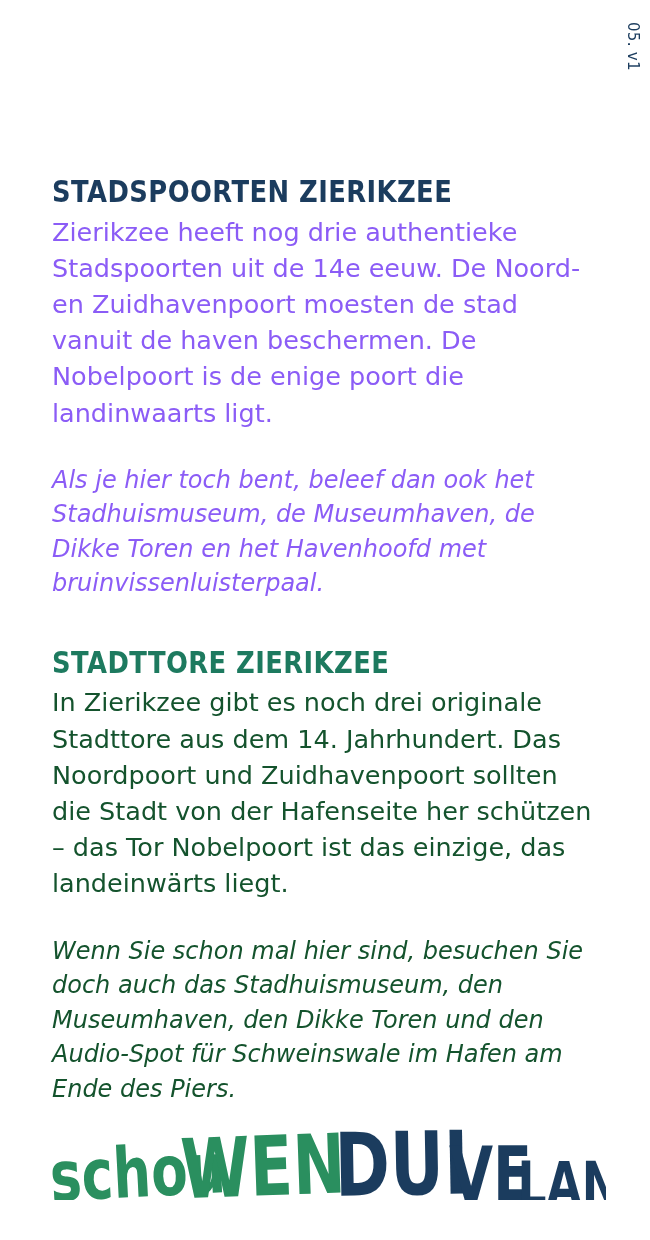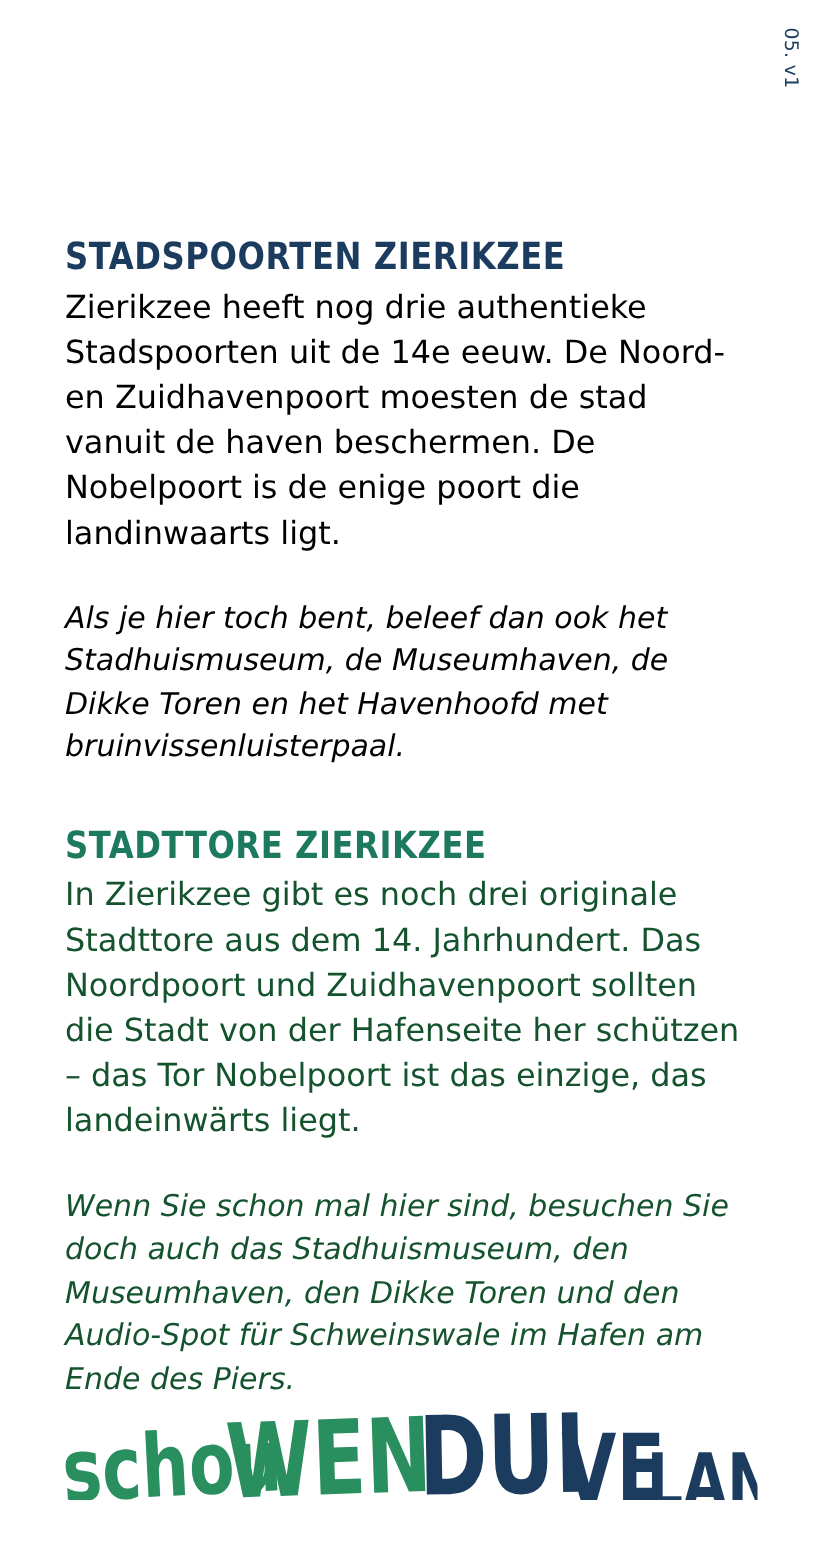--- a/index.html
+++ b/index.html
@@ -38,21 +38,21 @@
     transform-origin: 12px 12px;
     font-family: "DejaVu Sans", sans-serif;
     font-size: 15px;
     color: #1b3c5e;
     letter-spacing: 0.3px;
   }
 
   .content {
     position: absolute;
     left: 52px;
-    top: 190px;
+    top: 176px;
     width: 550px;
   }
 
   h2.section-title {
     margin: 0 0 6px 0;
     font-family: "DejaVu Sans", sans-serif;
     font-weight: bold;
     font-size: 30px;
     letter-spacing: 0.5px;
     line-height: 1.05;
@@ -63,21 +63,21 @@
   .title-nl { color: #1b3c5e; }
   .title-de { color: #1d7a5f; }
 
   p.body-text {
     margin: 0;
     font-family: "DejaVu Sans", sans-serif;
     font-size: 25.5px;
     line-height: 1.42;
     font-weight: 400;
   }
-  .nl { color: #000000; }
+  .nl { color: #8b5cf6; }
   .de { color: #14532d; }
 
   p.italic-text {
     margin: 0;
     font-family: "DejaVu Sans", sans-serif;
     font-size: 24px;
     line-height: 1.44;
     font-style: italic;
   }
 

